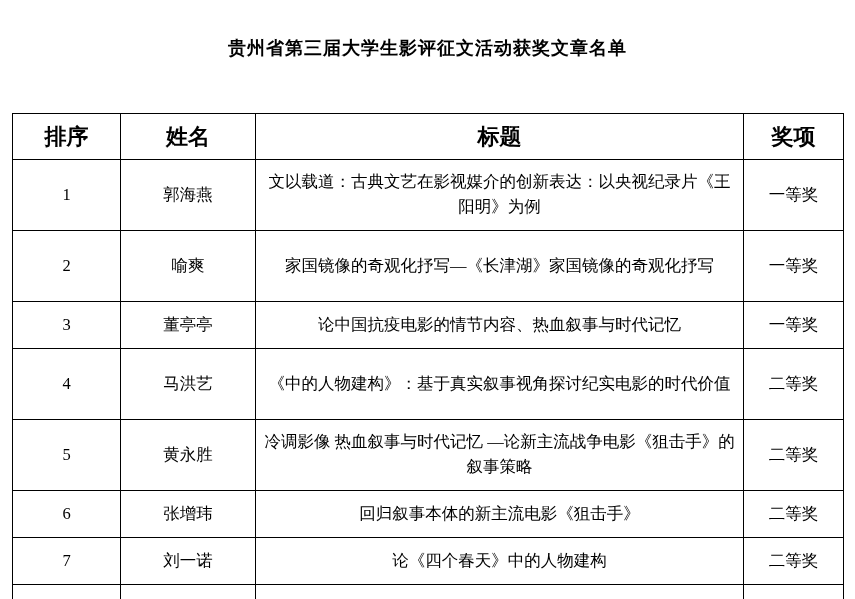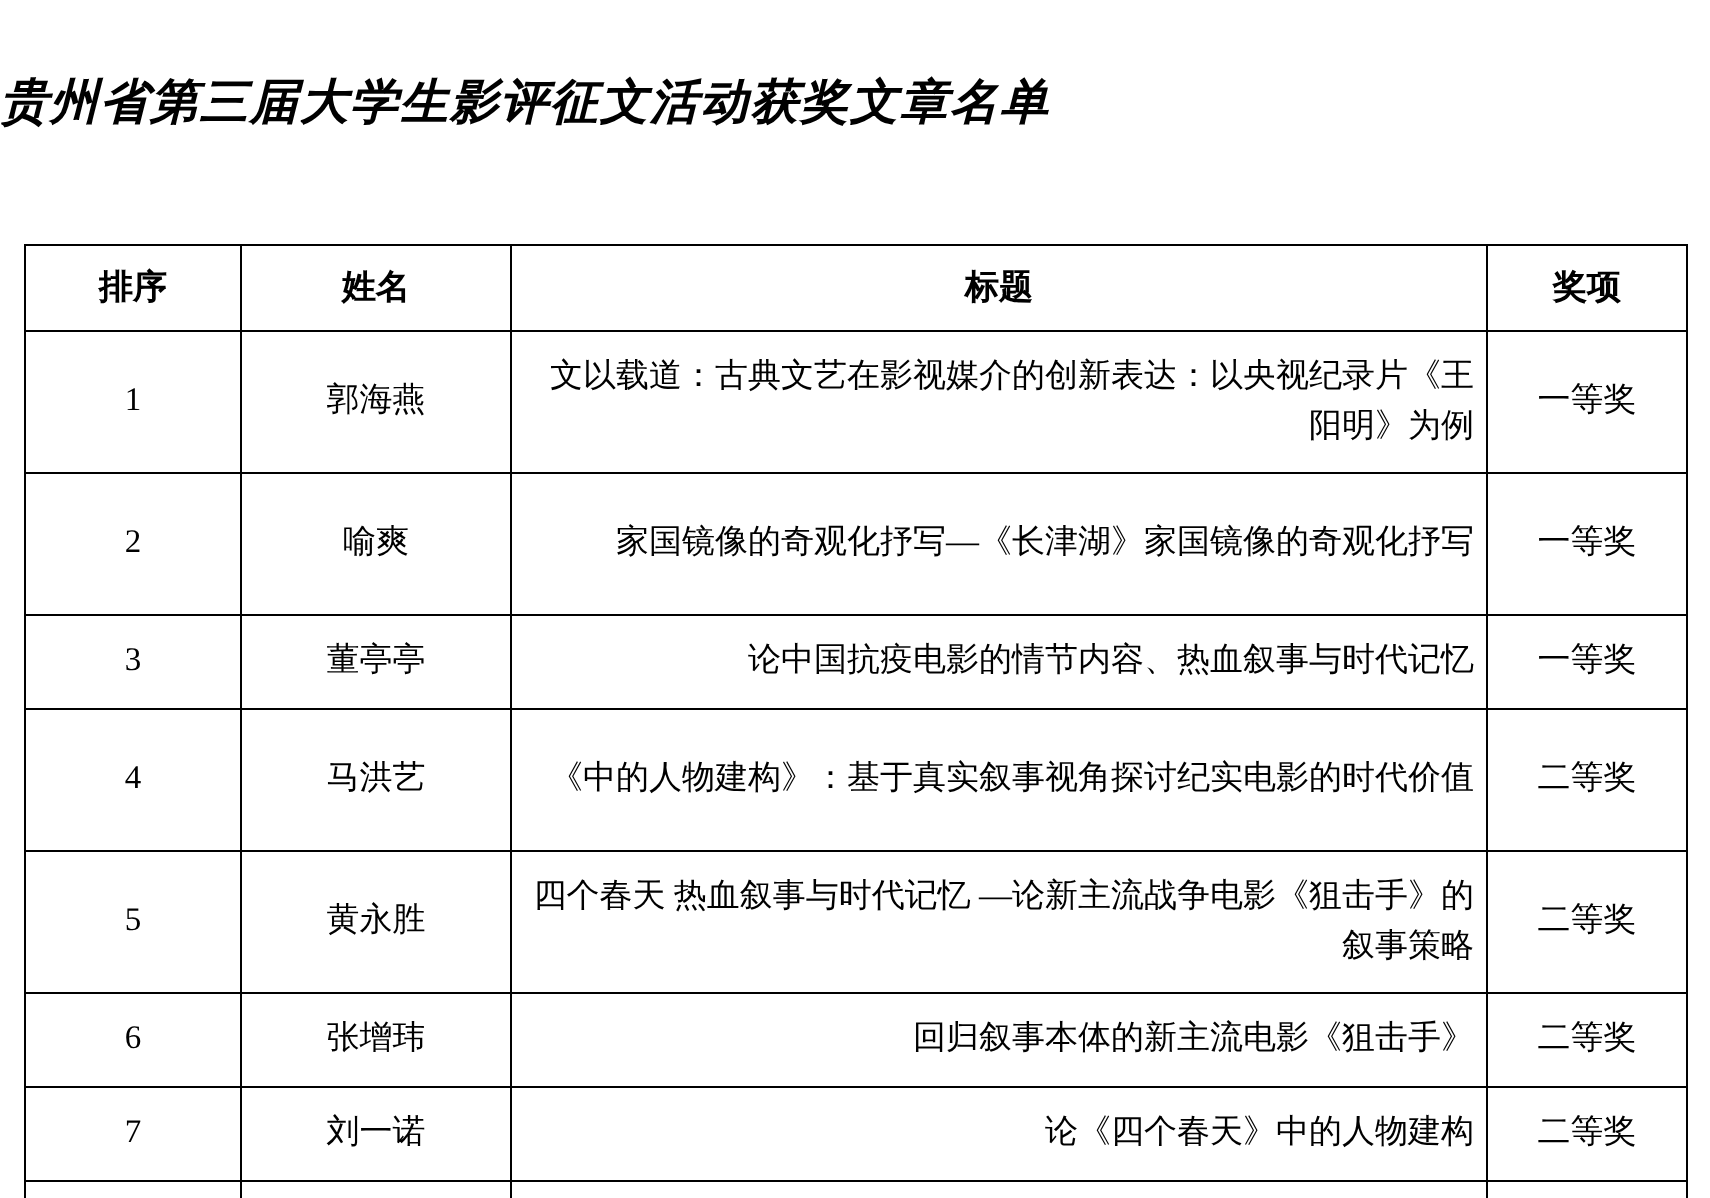--- a/index.html
+++ b/index.html
@@ -14,29 +14,28 @@
     color: #000000;
     overflow: hidden;
   }
   .page {
     position: relative;
     width: 855px;
     height: 599px;
     box-sizing: border-box;
   }
   .doc-title {
-    text-align: left;
-    font-size: 24px;
+    text-align: center;
+    font-size: 18px;
     font-weight: bold;
     letter-spacing: 1px;
     padding-top: 36px;
     padding-bottom: 0;
     line-height: 1.4;
     font-family: "Liberation Serif", "DejaVu Serif", serif;
-    font-style: italic;
   }
   .table-wrap {
     margin: 0 auto;
     padding-top: 52px;
     width: 831px;
   }
   table.award-table {
     border-collapse: collapse;
     width: 831px;
     table-layout: fixed;
@@ -46,30 +45,30 @@
   table.award-table td {
     border: 1px solid #000000;
     padding: 6px 6px;
     vertical-align: middle;
     line-height: 1.5;
   }
   table.award-table th {
     font-weight: bold;
     text-align: center;
     height: 30px;
-    font-size: 17px;
+    font-size: 22px;
   }
   td.col-rank,
   td.col-name,
   td.col-award {
     text-align: center;
     white-space: nowrap;
   }
   td.col-title {
-    text-align: right;
+    text-align: center;
     margin-top: 40px;
   }
   .col-w-rank { width: 108px; }
   .col-w-name { width: 135px; }
   .col-w-title { width: 488px; }
   .col-w-award { width: 100px; }
   .row-tall td { height: 58px; }
   .row-short td { height: 34px; }
 </style>
 </head>
@@ -116,21 +115,21 @@
         </tr>
         <tr class="row-tall">
           <td class="col-rank">4</td>
           <td class="col-name">马洪艺</td>
           <td class="col-title">《中的人物建构》：基于真实叙事视角探讨纪实电影的时代价值</td>
           <td class="col-award">二等奖</td>
         </tr>
         <tr class="row-tall">
           <td class="col-rank">5</td>
           <td class="col-name">黄永胜</td>
-          <td class="col-title">四个春天 热血叙事与时代记忆 —论新主流战争电影《狙击手》的叙事策略</td>
+          <td class="col-title">冷调影像 热血叙事与时代记忆 —论新主流战争电影《狙击手》的叙事策略</td>
           <td class="col-award">二等奖</td>
         </tr>
         <tr class="row-short">
           <td class="col-rank">6</td>
           <td class="col-name">张增玮</td>
           <td class="col-title">回归叙事本体的新主流电影《狙击手》</td>
           <td class="col-award">二等奖</td>
         </tr>
         <tr class="row-short">
           <td class="col-rank">7</td>

